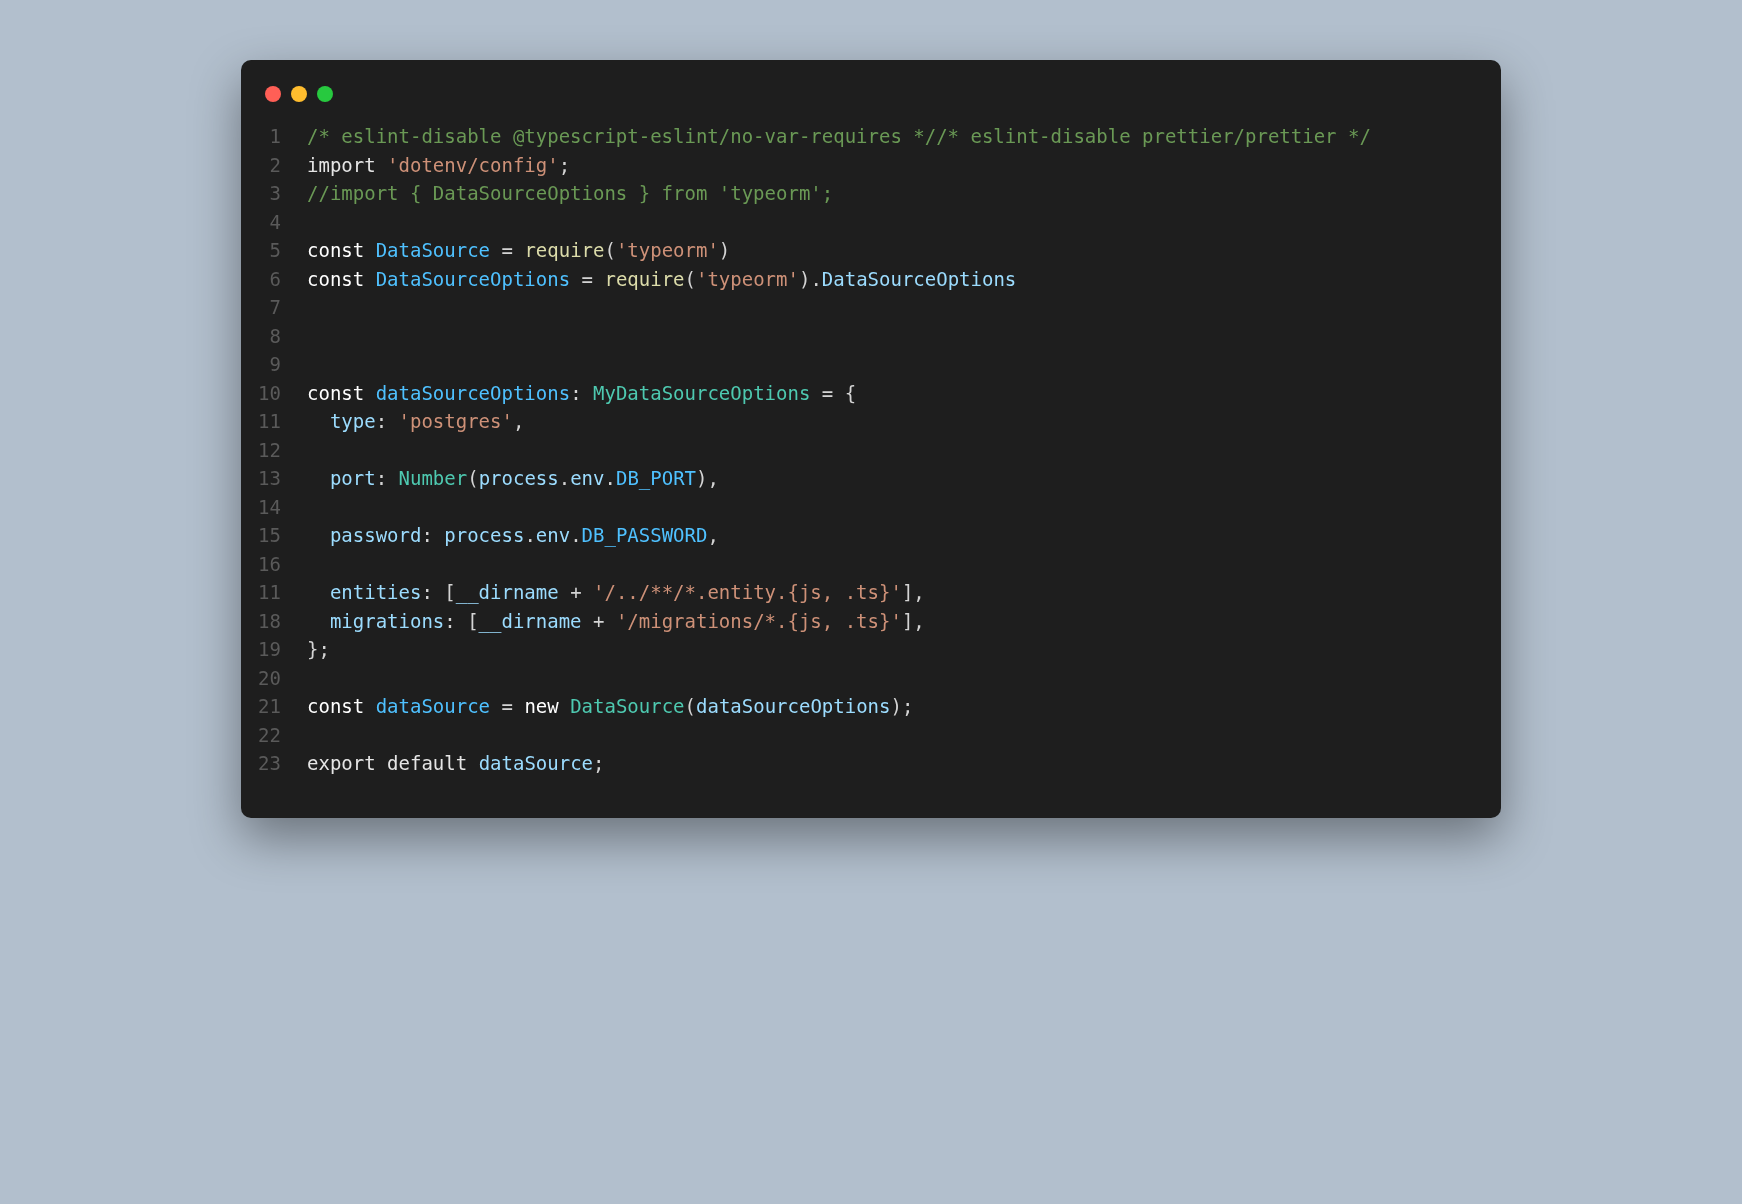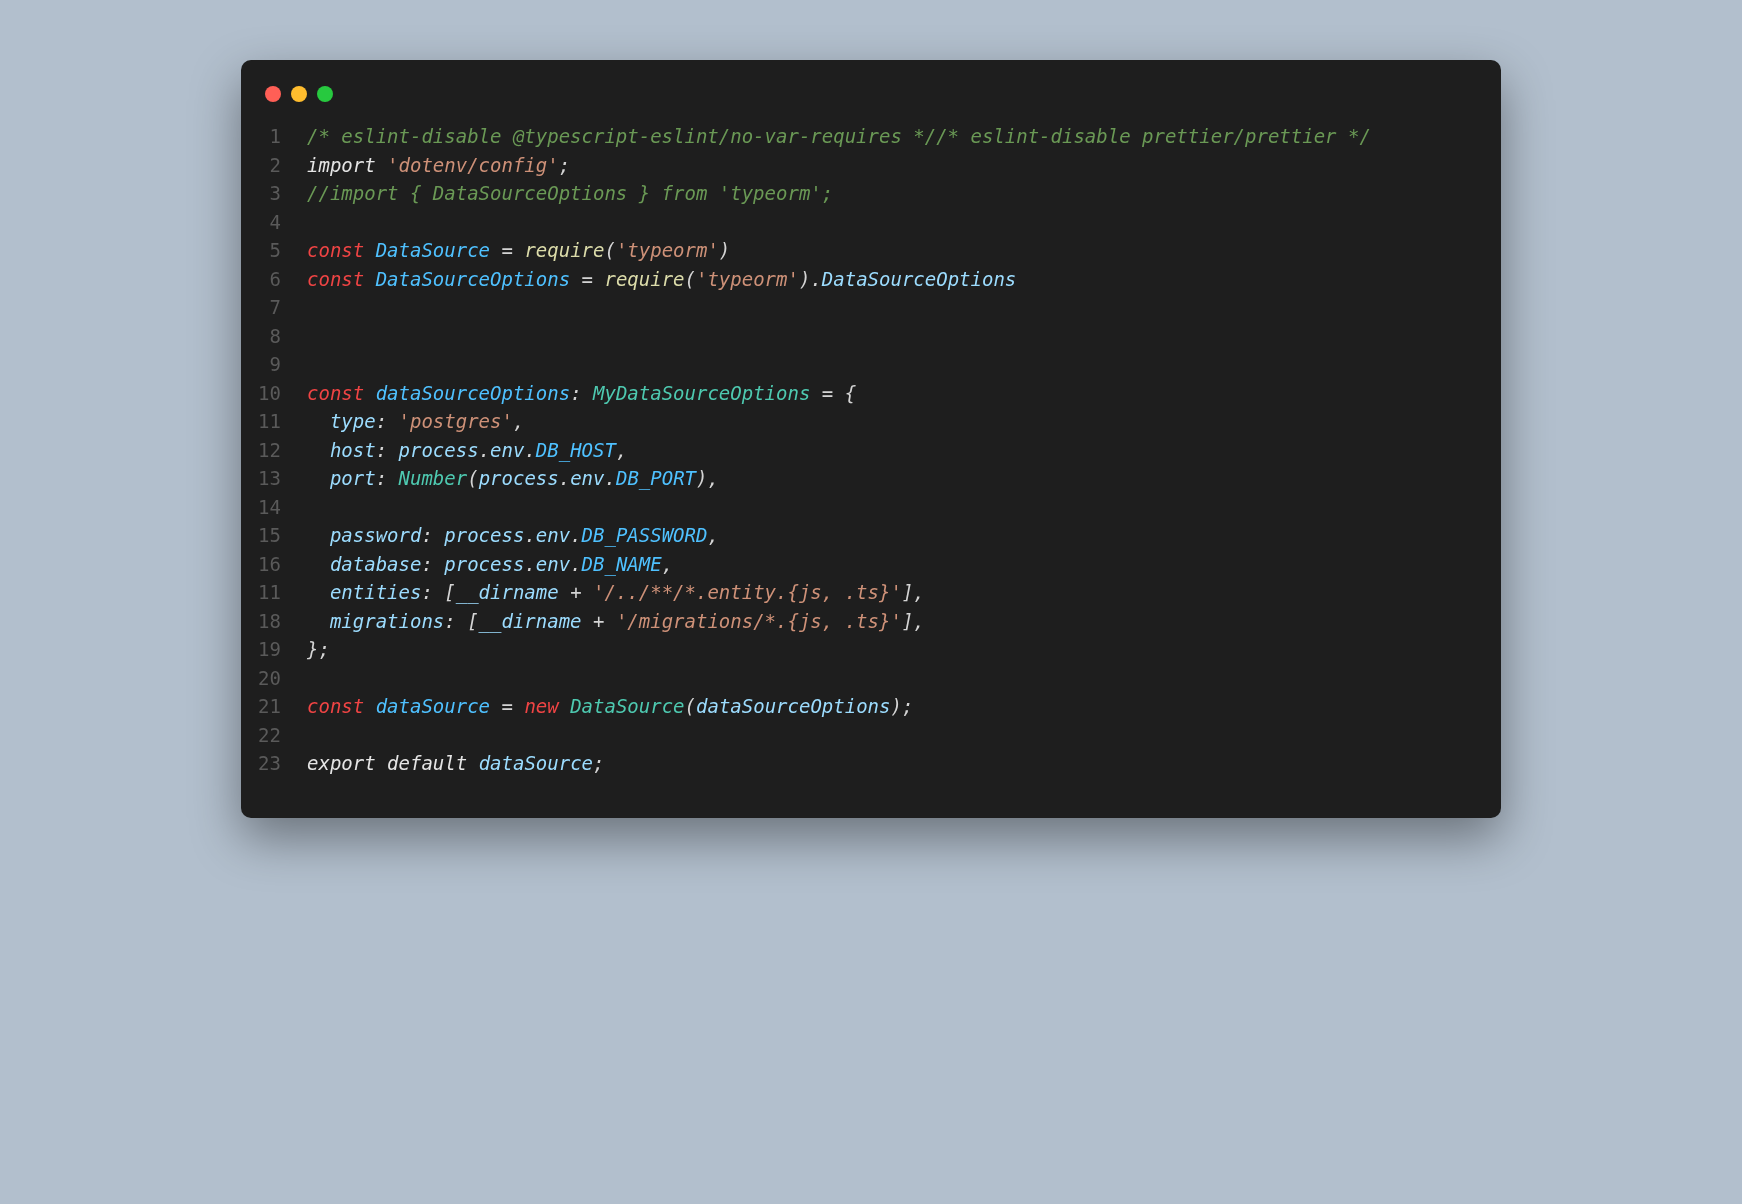--- a/index.html
+++ b/index.html
@@ -42,30 +42,29 @@
     width: 60px;
     text-align: right;
     padding-right: 20px;
     color: #5a5a5a;
     user-select: none;
     flex-shrink: 0;
   }
   .content {
     padding-left: 6px;
     color: #d4d4d4;
-    font-style: italic;
   }
   .c-comment { color: #6a9955; }
   .c-keyword { color: #e5e5e5; }
   .c-string  { color: #ce9178; }
   .c-type    { color: #4ec9b0; }
   .c-var     { color: #9cdcfe; }
   .c-func    { color: #dcdcaa; }
   .c-const   { color: #4fc1ff; }
-  .c-blue    { color: #ef4444; }
+  .c-blue    { color: #ffffff; }
   .c-punct   { color: #d4d4d4; }
 </style>
 </head>
 <body>
 
 <div class="window">
   <div class="titlebar">
     <div class="dot red"></div>
     <div class="dot yellow"></div>
     <div class="dot green"></div>
@@ -75,25 +74,25 @@
       <div class="row"><div class="gutter">2</div><div class="content"><span class="c-keyword">import</span><span class="c-punct"> </span><span class="c-string">'dotenv/config'</span><span class="c-punct">;</span></div></div>
       <div class="row"><div class="gutter">3</div><div class="content"><span class="c-comment">//import { DataSourceOptions } from 'typeorm';</span></div></div>
       <div class="row"><div class="gutter">4</div><div class="content">&nbsp;</div></div>
       <div class="row"><div class="gutter">5</div><div class="content"><span class="c-blue">const</span><span class="c-punct"> </span><span class="c-const">DataSource</span><span class="c-punct"> = </span><span class="c-func">require</span><span class="c-punct">(</span><span class="c-string">'typeorm'</span><span class="c-punct">)</span></div></div>
       <div class="row"><div class="gutter">6</div><div class="content"><span class="c-blue">const</span><span class="c-punct"> </span><span class="c-const">DataSourceOptions</span><span class="c-punct"> = </span><span class="c-func">require</span><span class="c-punct">(</span><span class="c-string">'typeorm'</span><span class="c-punct">).</span><span class="c-var">DataSourceOptions</span></div></div>
       <div class="row"><div class="gutter">7</div></div>
       <div class="row"><div class="gutter">8</div><div class="content">&nbsp;</div></div>
       <div class="row"><div class="gutter">9</div><div class="content">&nbsp;</div></div>
       <div class="row"><div class="gutter">10</div><div class="content"><span class="c-blue">const</span><span class="c-punct"> </span><span class="c-const">dataSourceOptions</span><span class="c-punct">: </span><span class="c-type">MyDataSourceOptions</span><span class="c-punct"> = {</span></div></div>
       <div class="row"><div class="gutter">11</div><div class="content"><span class="c-punct">  </span><span class="c-var">type</span><span class="c-punct">: </span><span class="c-string">'postgres'</span><span class="c-punct">,</span></div></div>
-      <div class="row"><div class="gutter">12</div><div class="content"><span class="c-punct">  </span><span class="c-var">host</span><span class="c-punct">: </span><span class="c-var">process</span><span class="c-punct">.</span><span class="c-var">env</span><span class="c-punct">.</span><span class="c-const">DB_HOST</span><span class="c-punct">,</span></div></div>
+      <div class="row"><div class="gutter">12</div></div>
       <div class="row"><div class="gutter">13</div><div class="content"><span class="c-punct">  </span><span class="c-var">port</span><span class="c-punct">: </span><span class="c-type">Number</span><span class="c-punct">(</span><span class="c-var">process</span><span class="c-punct">.</span><span class="c-var">env</span><span class="c-punct">.</span><span class="c-const">DB_PORT</span><span class="c-punct">),</span></div></div>
       <div class="row"><div class="gutter">14</div></div>
       <div class="row"><div class="gutter">15</div><div class="content"><span class="c-punct">  </span><span class="c-var">password</span><span class="c-punct">: </span><span class="c-var">process</span><span class="c-punct">.</span><span class="c-var">env</span><span class="c-punct">.</span><span class="c-const">DB_PASSWORD</span><span class="c-punct">,</span></div></div>
-      <div class="row"><div class="gutter">16</div><div class="content"><span class="c-punct">  </span><span class="c-var">database</span><span class="c-punct">: </span><span class="c-var">process</span><span class="c-punct">.</span><span class="c-var">env</span><span class="c-punct">.</span><span class="c-const">DB_NAME</span><span class="c-punct">,</span></div></div>
+      <div class="row"><div class="gutter">16</div></div>
       <div class="row"><div class="gutter">11</div><div class="content"><span class="c-punct">  </span><span class="c-var">entities</span><span class="c-punct">: [</span><span class="c-var">__dirname</span><span class="c-punct"> + </span><span class="c-string">'/../**/*.entity.{js, .ts}'</span><span class="c-punct">],</span></div></div>
       <div class="row"><div class="gutter">18</div><div class="content"><span class="c-punct">  </span><span class="c-var">migrations</span><span class="c-punct">: [</span><span class="c-var">__dirname</span><span class="c-punct"> + </span><span class="c-string">'/migrations/*.{js, .ts}'</span><span class="c-punct">],</span></div></div>
       <div class="row"><div class="gutter">19</div><div class="content"><span class="c-punct">};</span></div></div>
       <div class="row"><div class="gutter">20</div><div class="content">&nbsp;</div></div>
       <div class="row"><div class="gutter">21</div><div class="content"><span class="c-blue">const</span><span class="c-punct"> </span><span class="c-const">dataSource</span><span class="c-punct"> = </span><span class="c-blue">new</span><span class="c-punct"> </span><span class="c-type">DataSource</span><span class="c-punct">(</span><span class="c-var">dataSourceOptions</span><span class="c-punct">);</span></div></div>
       <div class="row"><div class="gutter">22</div><div class="content">&nbsp;</div></div>
       <div class="row"><div class="gutter">23</div><div class="content"><span class="c-keyword">export</span><span class="c-punct"> </span><span class="c-keyword">default</span><span class="c-punct"> </span><span class="c-var">dataSource</span><span class="c-punct">;</span></div></div>
     </div>
 </div>
 

